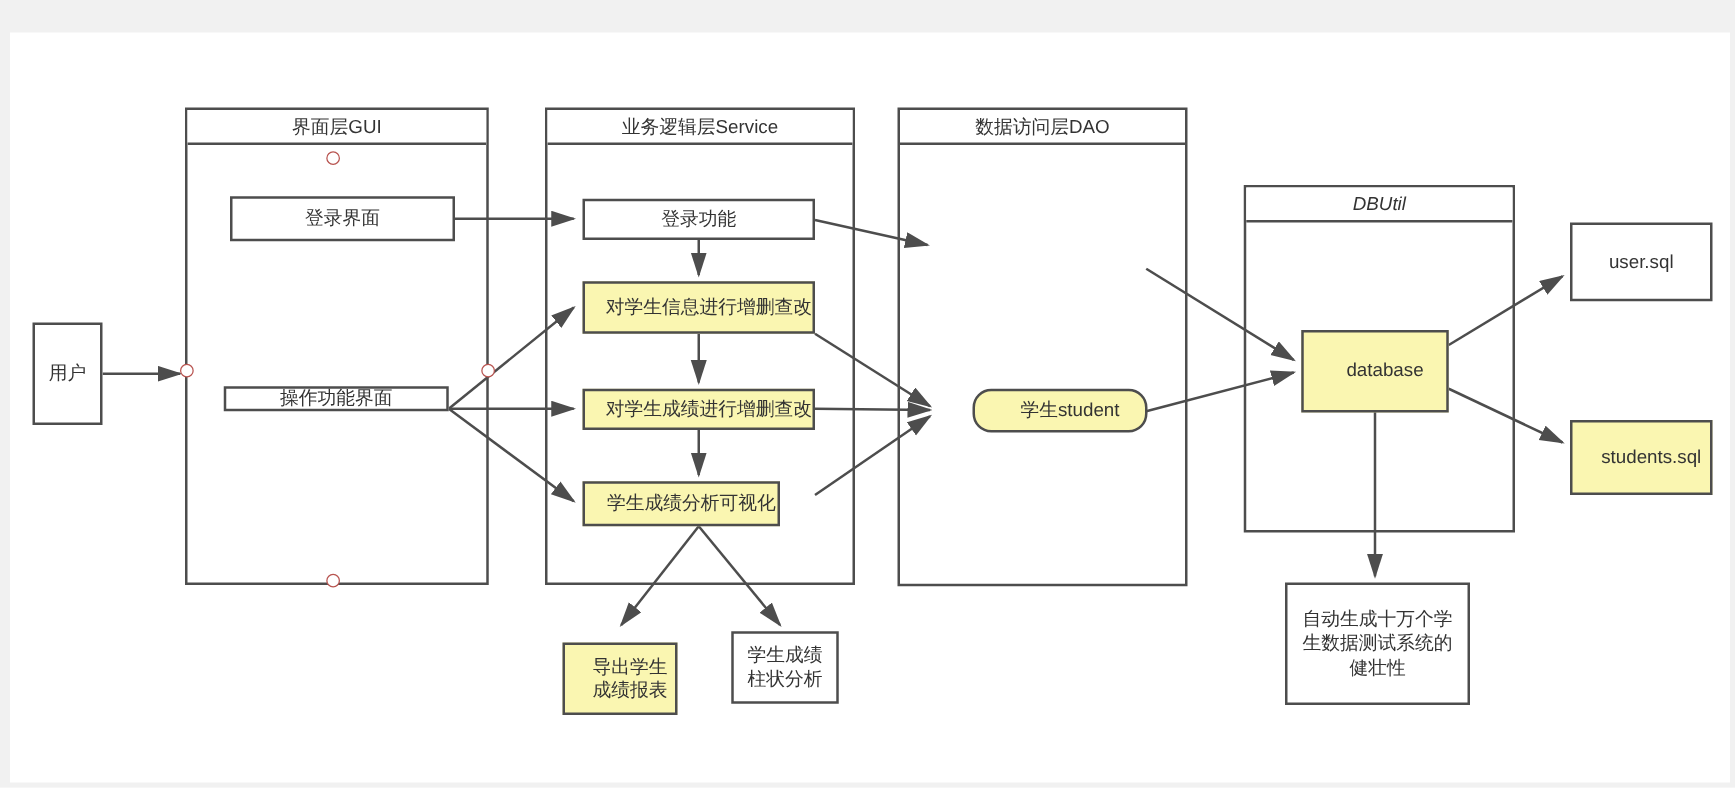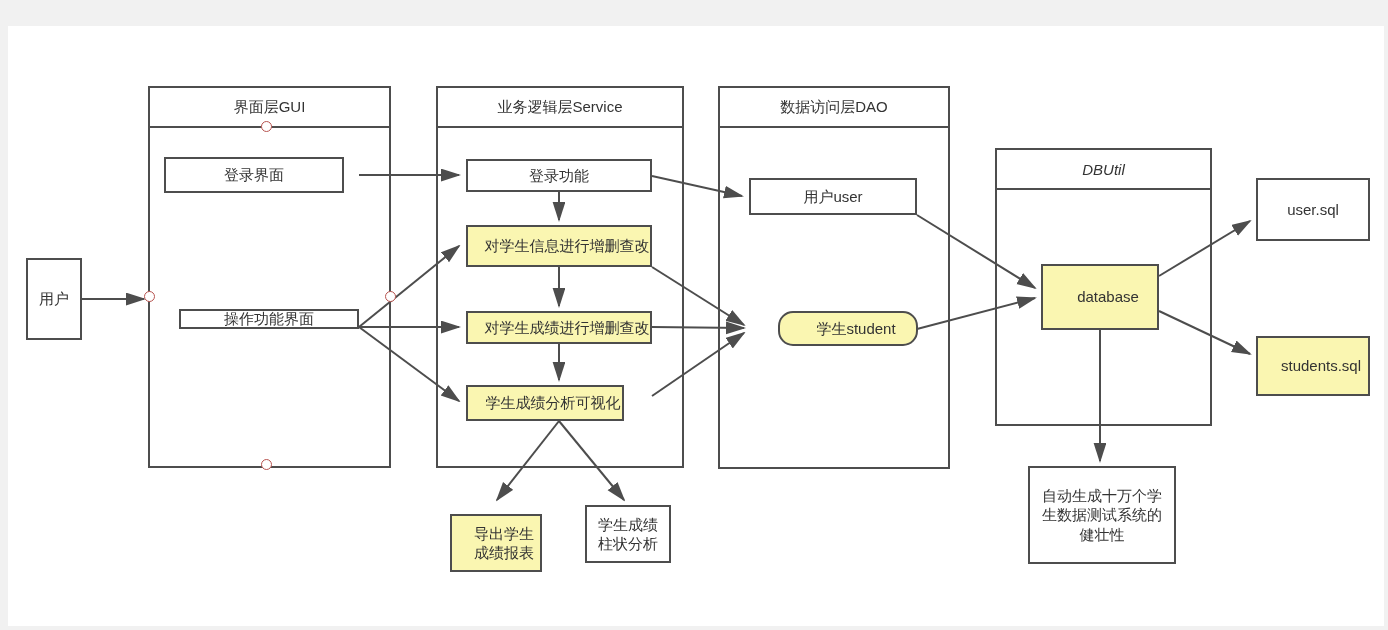--- a/index.html
+++ b/index.html
@@ -45,21 +45,21 @@
     position: absolute;
     box-sizing: border-box;
     border: 2px solid #4d4d4d;
     background: transparent;
     z-index: 1;
   }
   .container .c-title {
     position: absolute;
     left: 0; top: 0;
     width: 100%;
-    height: 40px;
+    height: 28px;
     box-sizing: border-box;
     border-bottom: 2px solid #4d4d4d;
     display: flex;
     align-items: center;
     justify-content: center;
     font-size: 15px;
     color: #333333;
     background: #ffffff;
   }
   .container .c-body { position: absolute; left:0; top:42px; right:0; bottom:0; }
@@ -128,21 +128,21 @@
 
   <div class="port" style="left:253px; top:95px;"></div>
   <div class="port" style="left:253px; top:433px;"></div>
   <div class="port" style="left:136px; top:265px;"></div>
   <div class="port" style="left:377px; top:265px;"></div>
 
   <div class="node" style="left:18px; top:232px; width:56px; height:82px;">
     <span>用户</span>
   </div>
 
-  <div class="node" style="left:156px; top:131px; width:180px; height:36px;">
+  <div class="node" style="left:176px; top:131px; width:180px; height:36px;">
     <span>登录界面</span>
   </div>
 
   <div class="node" style="left:171px; top:283px; width:180px; height:20px;">
     <span>操作功能界面</span>
   </div>
 
   <div class="node" style="left:458px; top:133px; width:186px; height:33px;">
     <span>登录功能</span>
   </div>
@@ -162,23 +162,20 @@
   <div class="node yellow" style="left:442px; top:488px; width:92px; height:58px; white-space:pre-line;">
     <span>导出学生
 成绩报表</span>
   </div>
 
   <div class="node" style="left:577px; top:479px; width:86px; height:58px; white-space:pre-line;">
     <span>学生成绩
 柱状分析</span>
   </div>
 
-  <div class="node" style="left:741px; top:152px; width:168px; height:37px;">
-    <span>用户user</span>
-  </div>
 
   <div class="node yellow" style="left:770px; top:285px; width:140px; height:35px;border-radius:15px;">
     <span>学生student</span>
   </div>
 
   <div class="node yellow" style="left:1033px; top:238px; width:118px; height:66px;">
     <span>database</span>
   </div>
 
   <div class="node" style="left:1248px; top:152px; width:114px; height:63px;">

